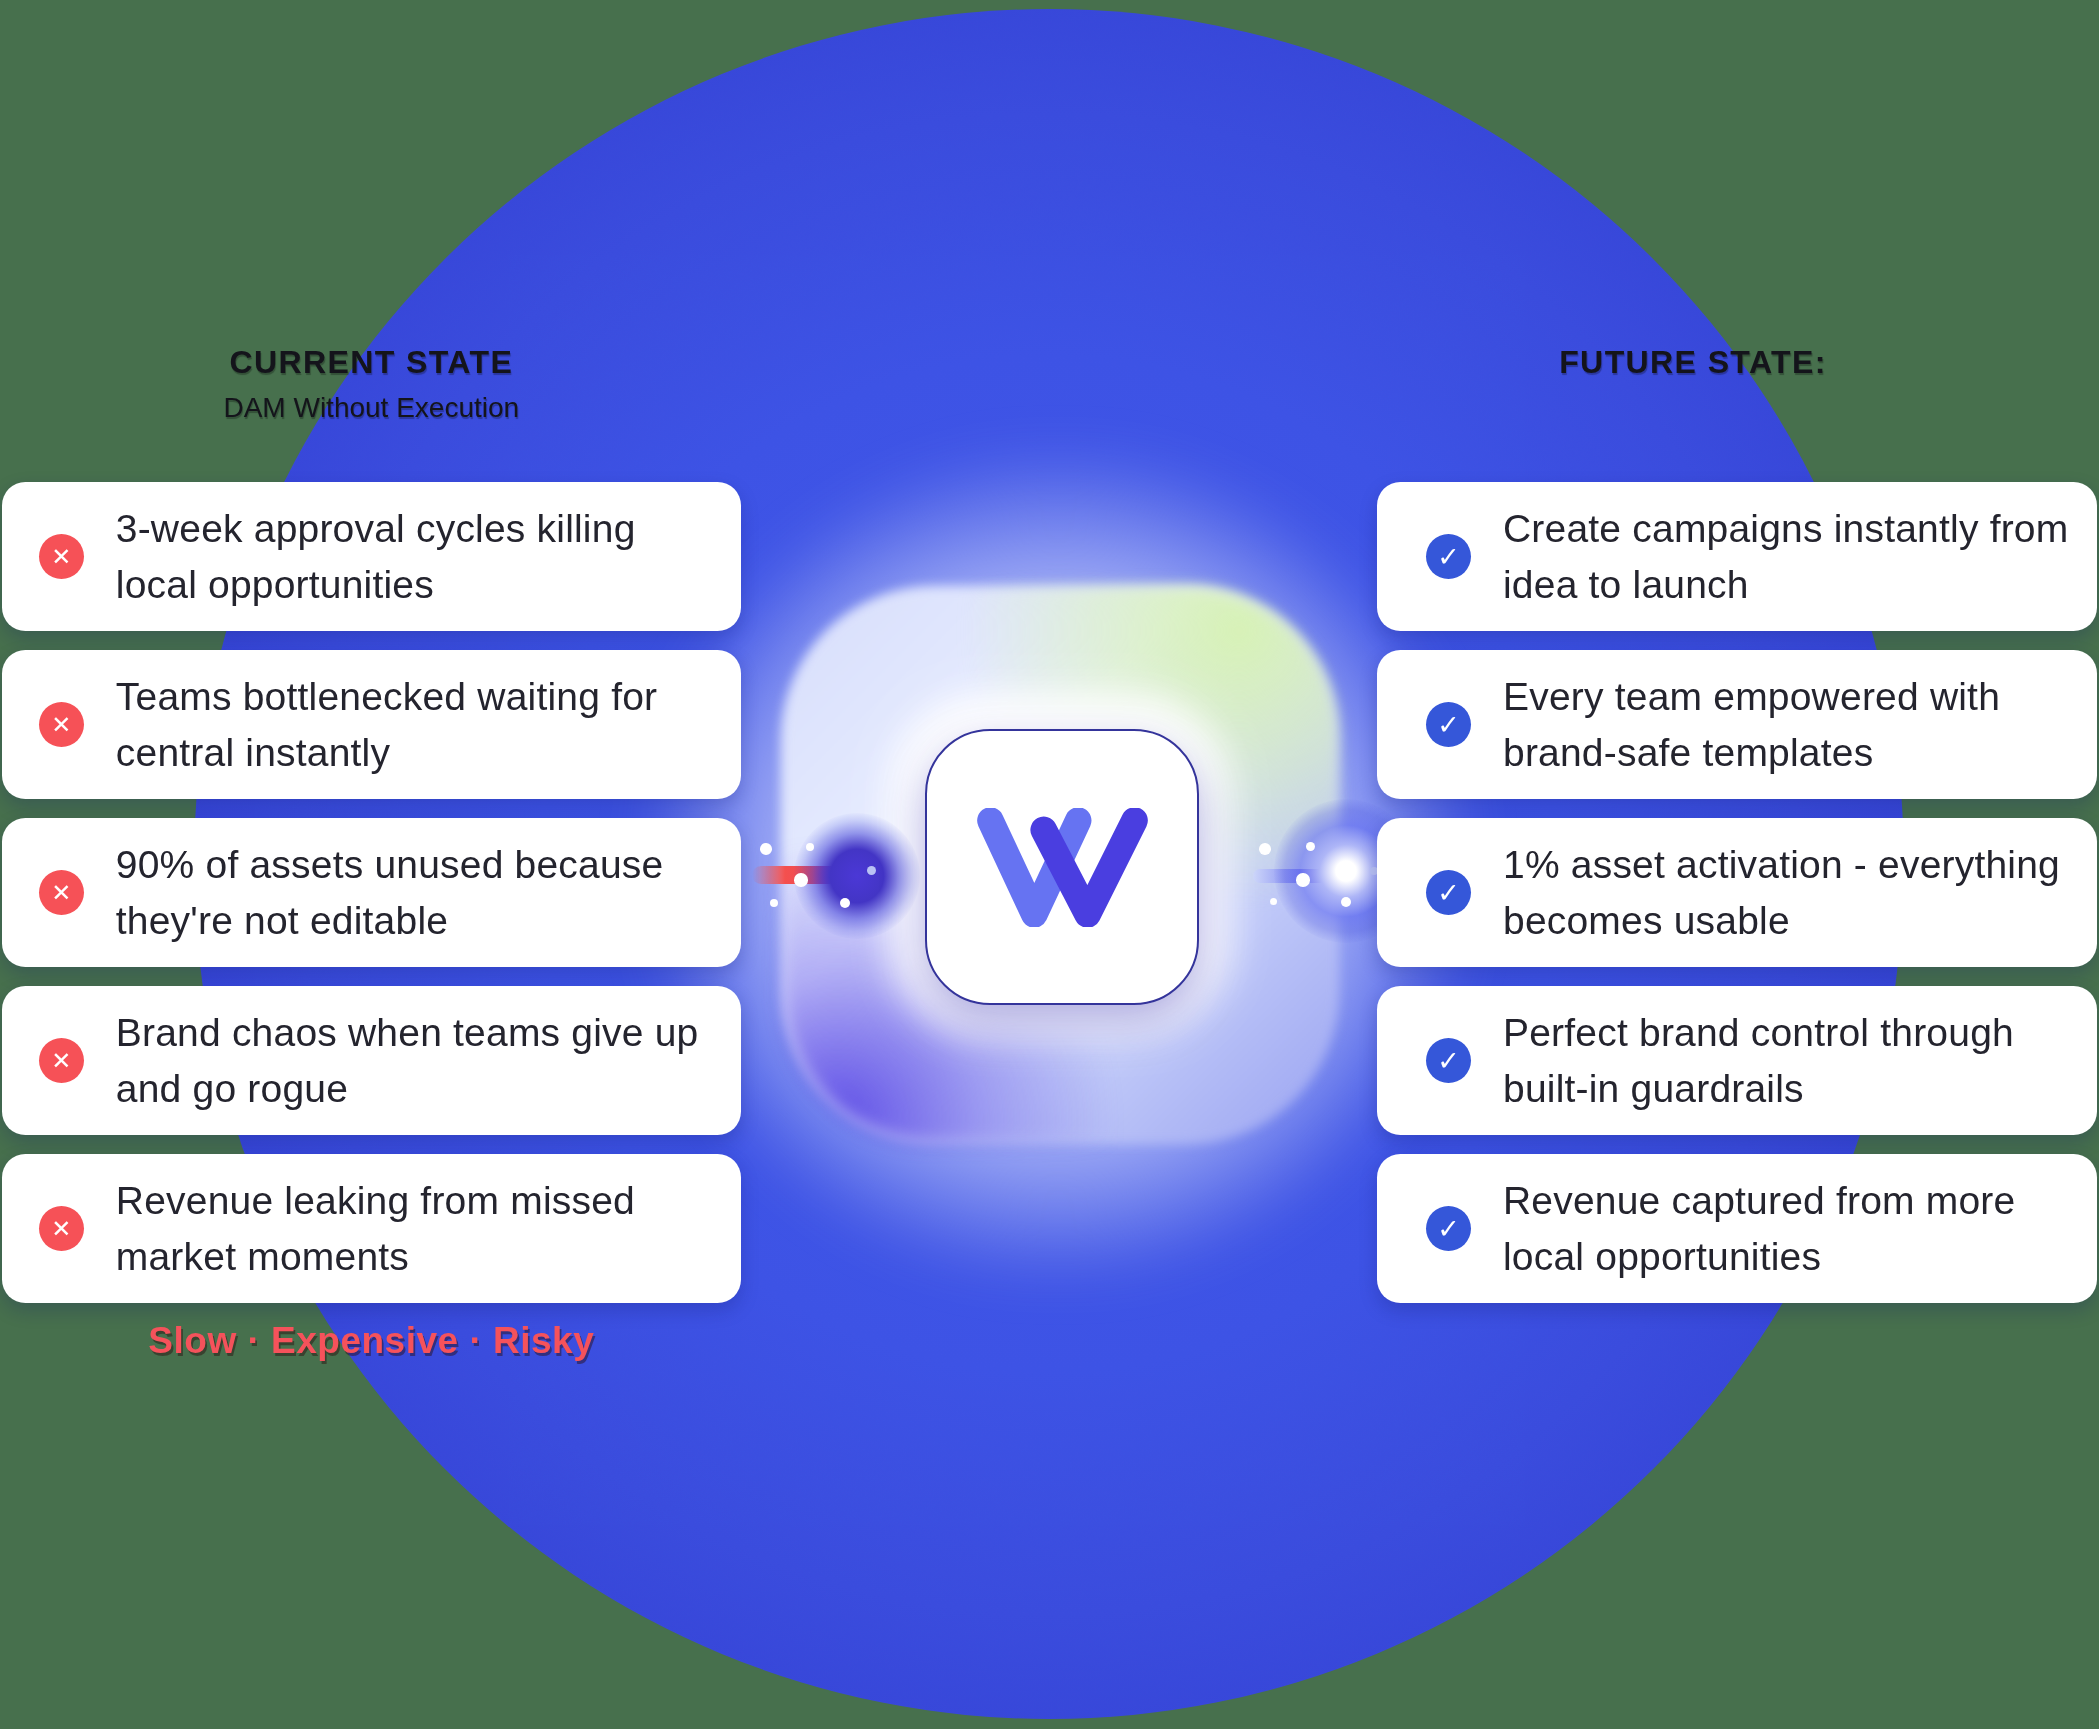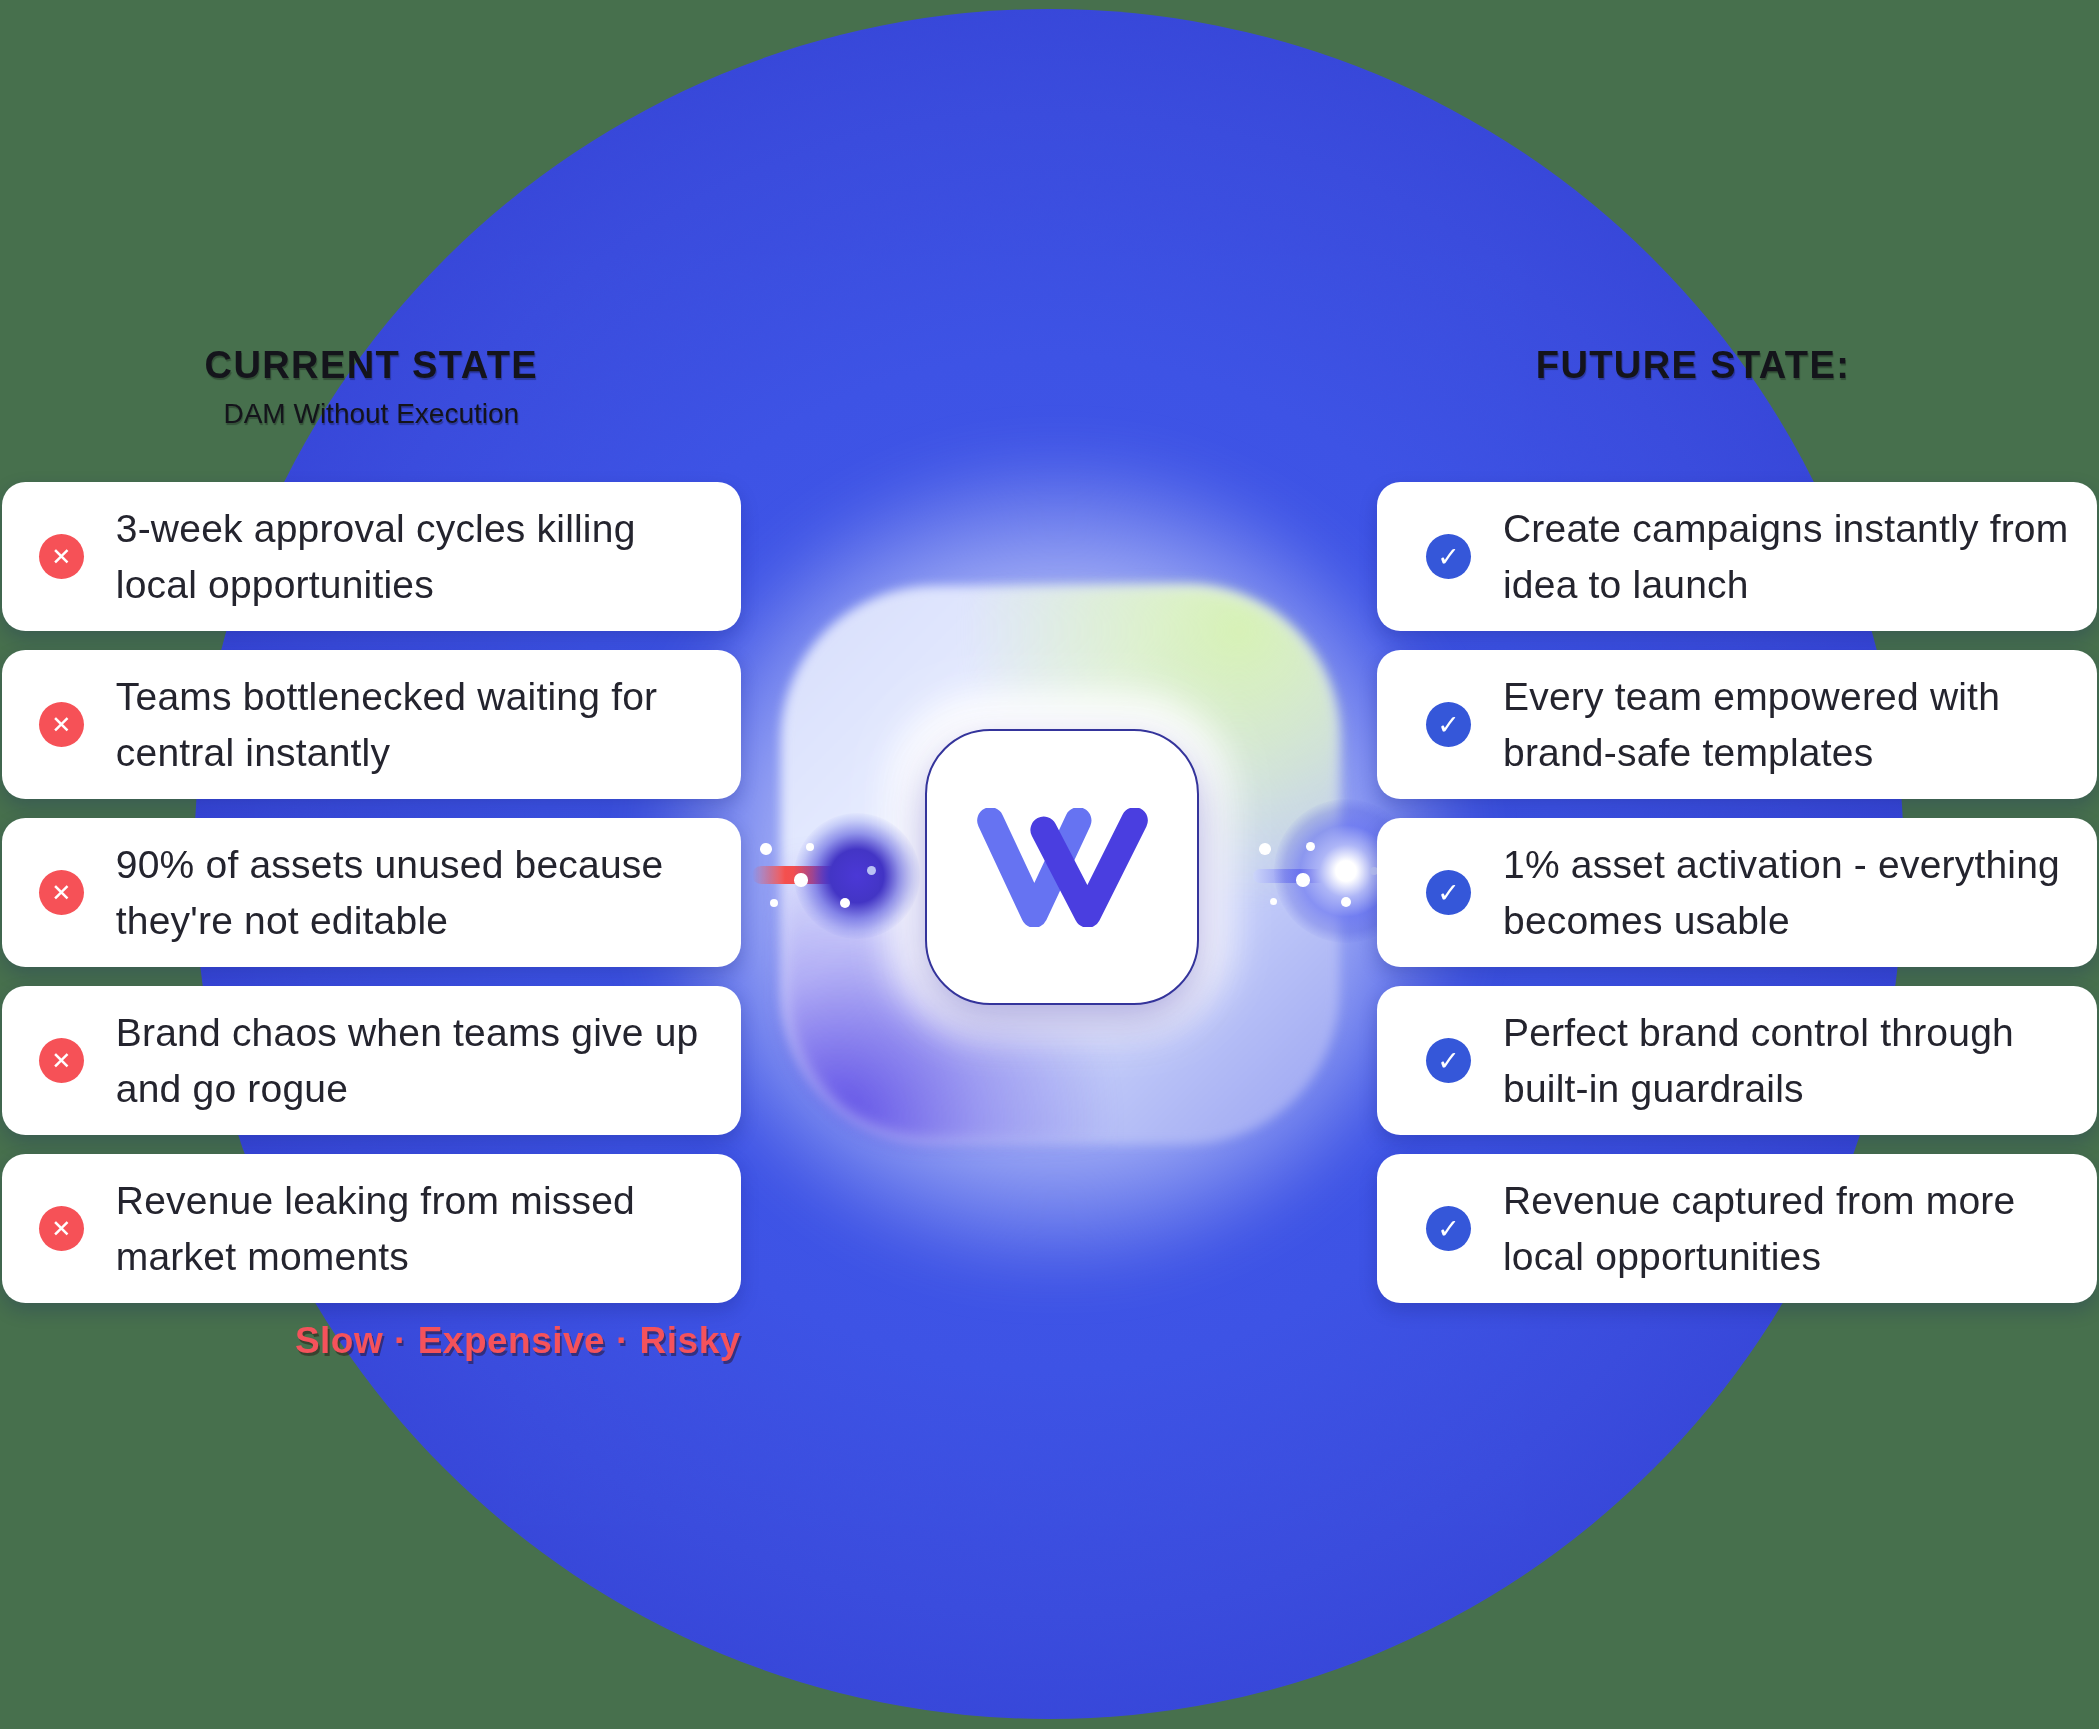--- a/index.html
+++ b/index.html
@@ -77,24 +77,24 @@
     position:absolute;left:1253px;top:869px;width:77px;height:13.5px;border-radius:7.2px;
     background:linear-gradient(90deg,rgba(205,214,250,.95) 0%,#8b93f2 50%,#4a3fd8 100%);
   }
   .orb-bright{
     position:absolute;left:1274px;top:799px;width:144px;height:144px;border-radius:50%;
     background:radial-gradient(circle at 50% 50%,#ffffff 0%,#ffffff 10%,#aeb6f7 26%,rgba(93,104,240,.55) 45%,rgba(60,70,220,.25) 60%,rgba(60,70,220,0) 72%);
   }
 
   
   .col-header{position:absolute;text-align:center;color:#14141b;}
-  .col-header .t{font-size:38px;font-weight:800;letter-spacing:1.4px;text-shadow:0.9px 1.8px 0.9px rgba(0,0,0,.28);}
+  .col-header .t{font-size:32px;font-weight:800;letter-spacing:1.4px;text-shadow:0.9px 1.8px 0.9px rgba(0,0,0,.28);}
   .col-header .s{font-size:28px;font-weight:400;margin-top:10.8px;text-shadow:0.9px 1.8px 0.9px rgba(0,0,0,.28);}
   .col-header.right .s{color:#474be0;text-shadow:1.8px 2.7px 0 rgba(12,12,40,.55);}
-  .footer-label{position:absolute;text-align:right;font-size:37px;font-weight:800;letter-spacing:0.5px;}
+  .footer-label{position:absolute;text-align:center;font-size:37px;font-weight:800;letter-spacing:0.5px;}
   .footer-label.left{color:#f5525b;text-shadow:1.8px 2.7px 0 rgba(40,10,10,.45);}
   .footer-label.right{color:#4a4fdf;text-shadow:1.8px 2.7px 0 rgba(10,10,35,.55);}
 
   
   .card-col{position:absolute;display:flex;flex-direction:column;gap:19px;}
   .card-col.left{left:1.8px;top:482px;width:739px;}
   .card-col.right{left:1377px;top:482px;width:720px;}
   .card{
     height:149px;background:#ffffff;border-radius:23.4px;
     box-shadow:0 7.2px 18px rgba(15,25,100,.22);

